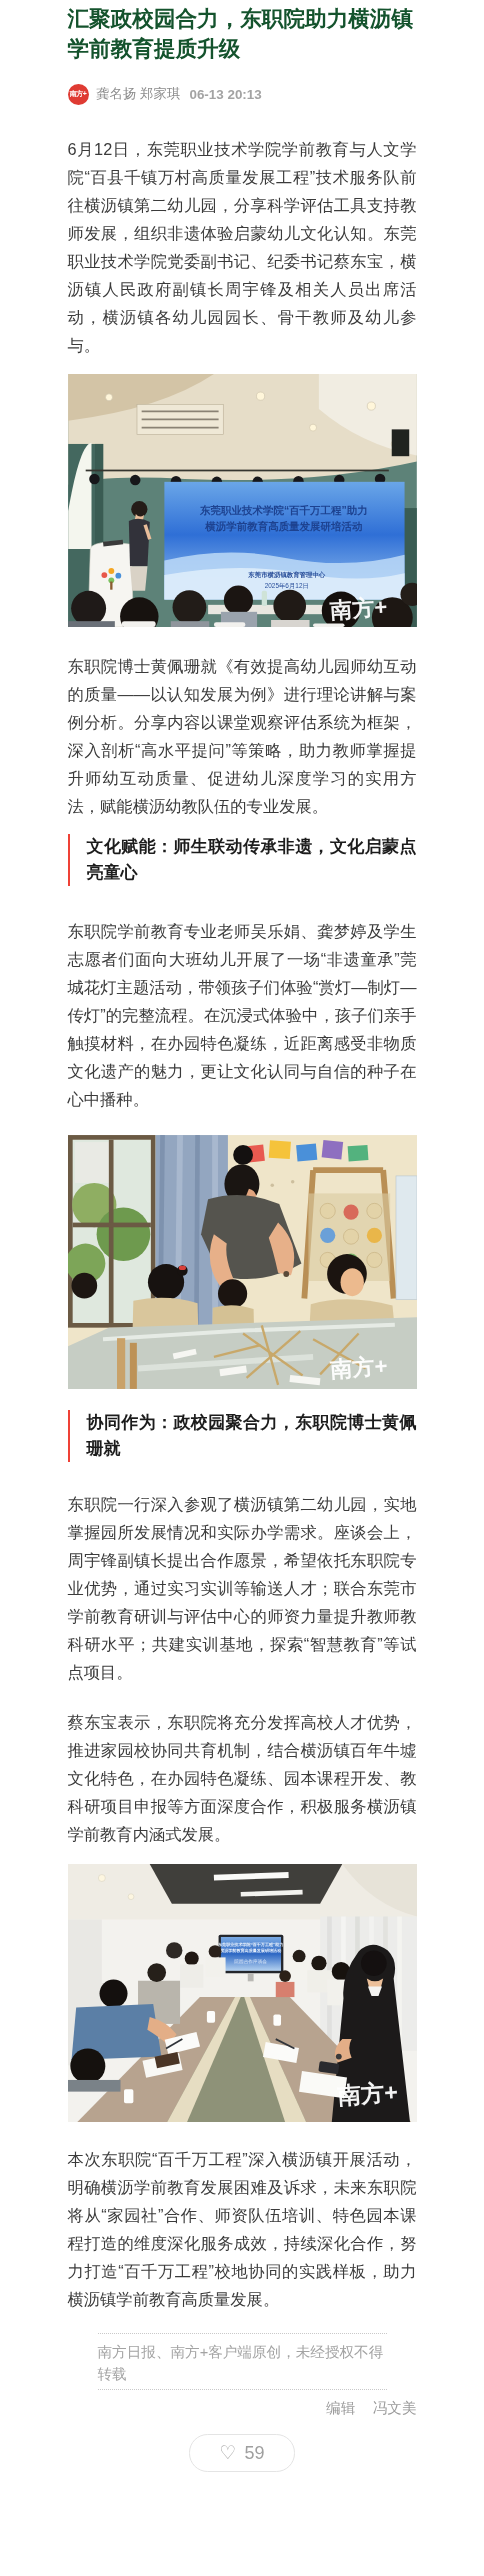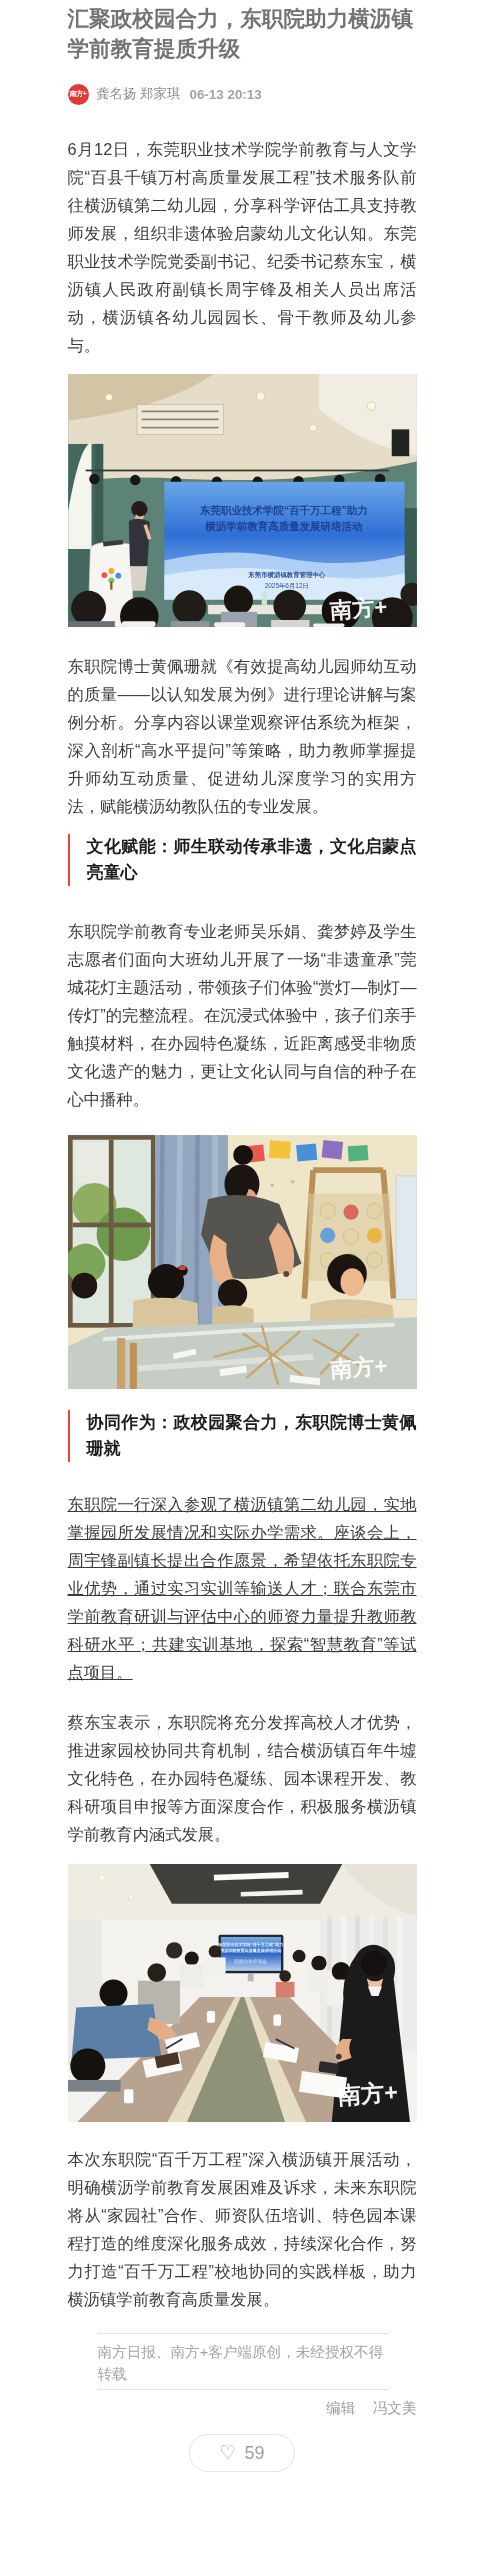--- a/index.html
+++ b/index.html
@@ -2,40 +2,40 @@
 <html style="font-size:9.3px"><head>
 <meta charset="utf-8">
 <style>
   html,body{margin:0;padding:0;}
   body{background:#ffffff;font-family:"Liberation Sans","DejaVu Sans",sans-serif;}
   .page{width:484px;height:2576px;background:#fff;overflow:hidden;position:relative;}
   .column{width:349px;margin:0 auto;}
 
   .article-title{
     margin:3.5px 0 0 0;
-    font-size:21.6px;line-height:30px;font-weight:800;color:#737373;
+    font-size:21.6px;line-height:30px;font-weight:800;color:#14532d;
   }
 
   .author-row{margin-top:17.5px;height:26px;display:flex;align-items:center;}
   .avatar{
     width:21px;height:21px;border-radius:50%;background:#df3b33;
     display:flex;align-items:center;justify-content:center;flex:0 0 21px;
     color:#fff;font-size:7px;font-weight:700;letter-spacing:-0.6px;
   }
   .author-names{margin-left:7.6px;font-size:13.4px;color:#8c8c8c;}
   .author-time{margin-left:9.3px;font-size:13.4px;color:#a3a3a3;font-weight:bold;}
 
   .body-p{
     margin:0;font-size:16.3px;line-height:28px;color:#3b3b3b;
     text-align:justify;word-break:break-all;
   }
   .mt-p1{margin-top:28px;}
   .mt-p2{margin-top:24.5px;}
   .mt-p3{margin-top:31px;}
-  .mt-p4{margin-top:28px;text-decoration:underline;}
+  .mt-p4{margin-top:28px;}
   .mt-p5{margin-top:22px;}
   .mt-p6{margin-top:23px;}
 
   .section-heading{
     margin:0;font-size:17px;line-height:26px;font-weight:700;color:#1c1c1c;
     border-left:2.3px solid #ef4136;padding-left:17px;text-align:justify;word-break:break-all;
   }
   .mt-h1{margin-top:14px;}
   .mt-h2{margin-top:21px;}
 

